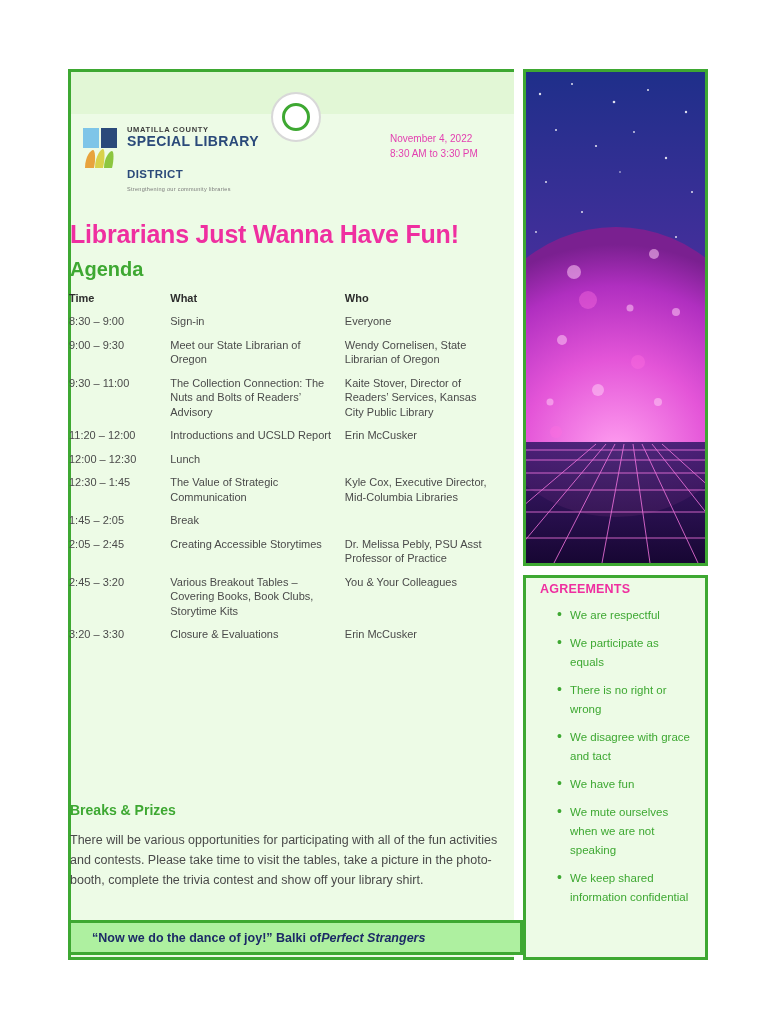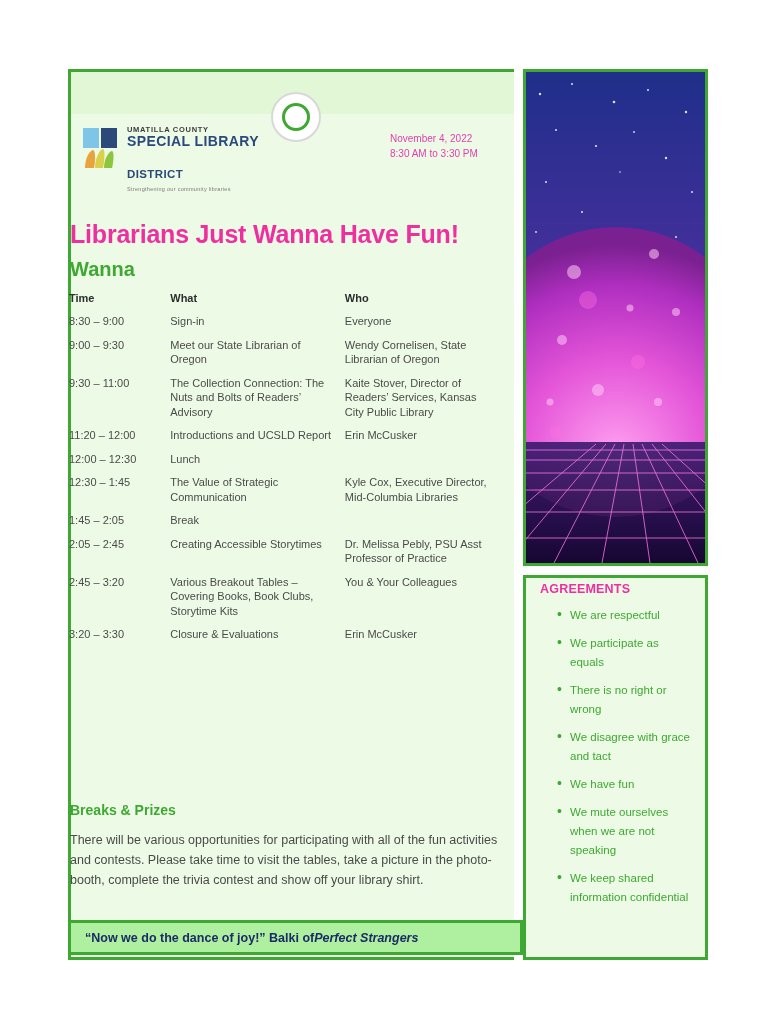--- a/index.html
+++ b/index.html
@@ -222,21 +222,21 @@
     position: absolute;
     left: 68px;
     top: 920px;
     width: 455px;
     height: 35px;
     background: #aef0a0;
     border: 3px solid #3ea832;
     box-sizing: border-box;
     display: flex;
     align-items: center;
-    padding-left: 14px;
+    padding-left: 21px;
     font-size: 12.5px;
     font-weight: bold;
     color: #1c2a66;
   }
   .quote-italic { font-style: italic; }
 
   
   .agreements-title {
     font-size: 12.5px;
     font-weight: bold;
@@ -302,21 +302,21 @@
       <div class="logo-tag">Strengthening our community libraries</div>
     </div>
   </div>
 
   <div class="date-block">
     <div>November 4, 2022</div>
     <div>8:30 AM to 3:30 PM</div>
   </div>
 
   <div class="main-title">Librarians Just Wanna Have Fun!</div>
-  <div class="agenda-title">Wanna</div>
+  <div class="agenda-title">Agenda</div>
 
   <table class="agenda-table">
     <thead>
       <tr>
         <th class="col-time">Time</th>
         <th class="col-what">What</th>
         <th class="col-who">Who</th>
       </tr>
     </thead>
     <tbody id="agenda-body">

